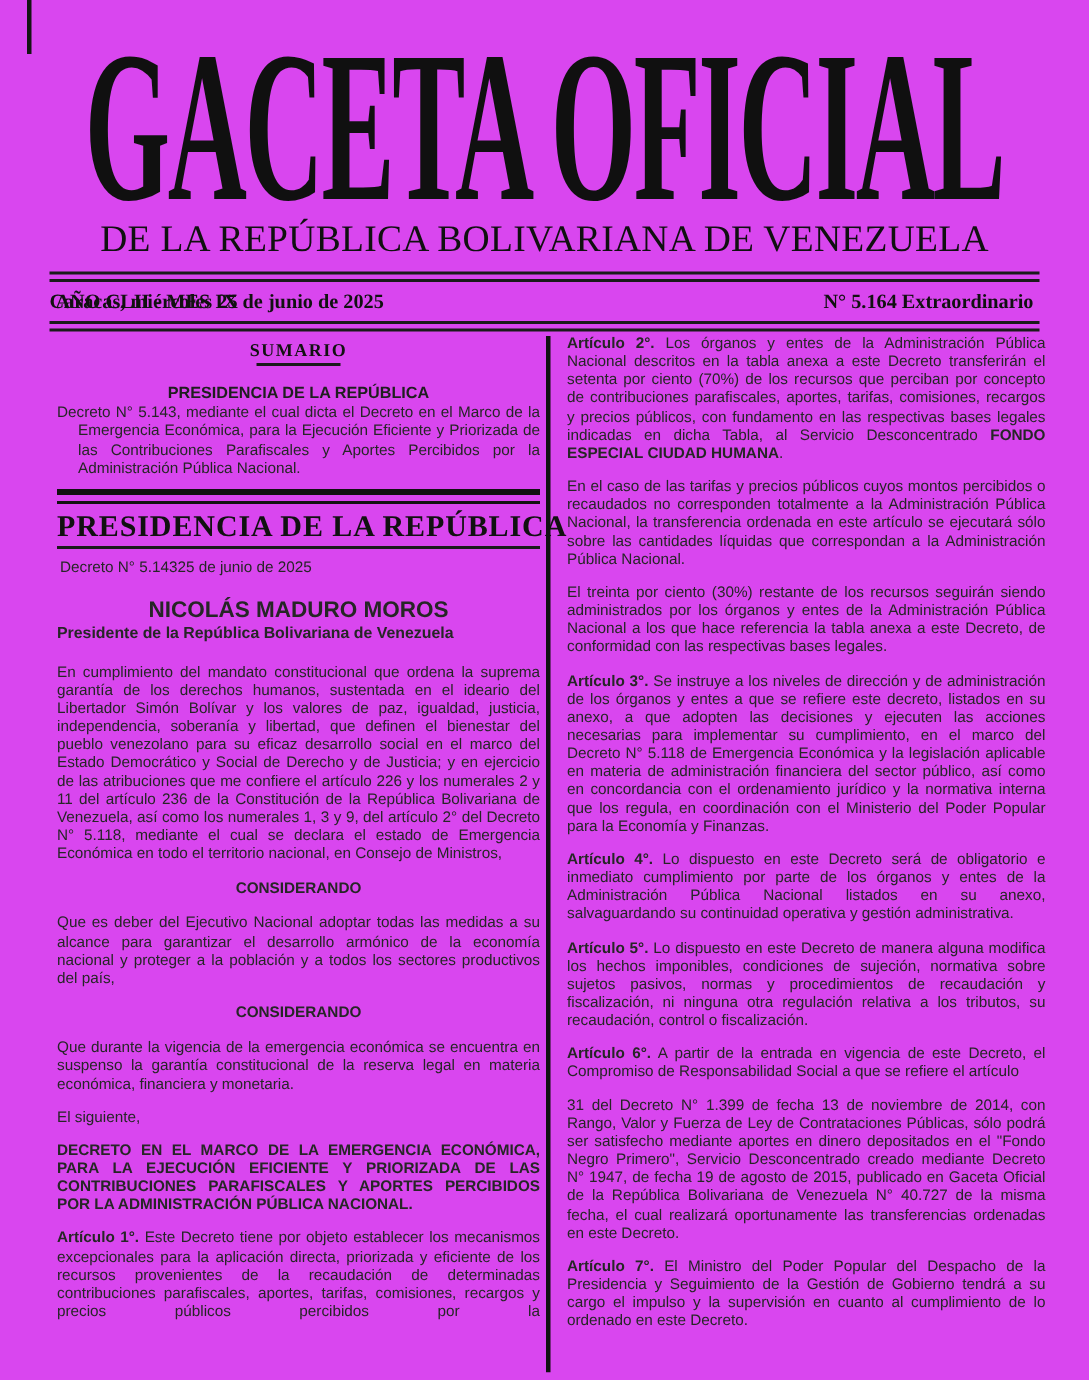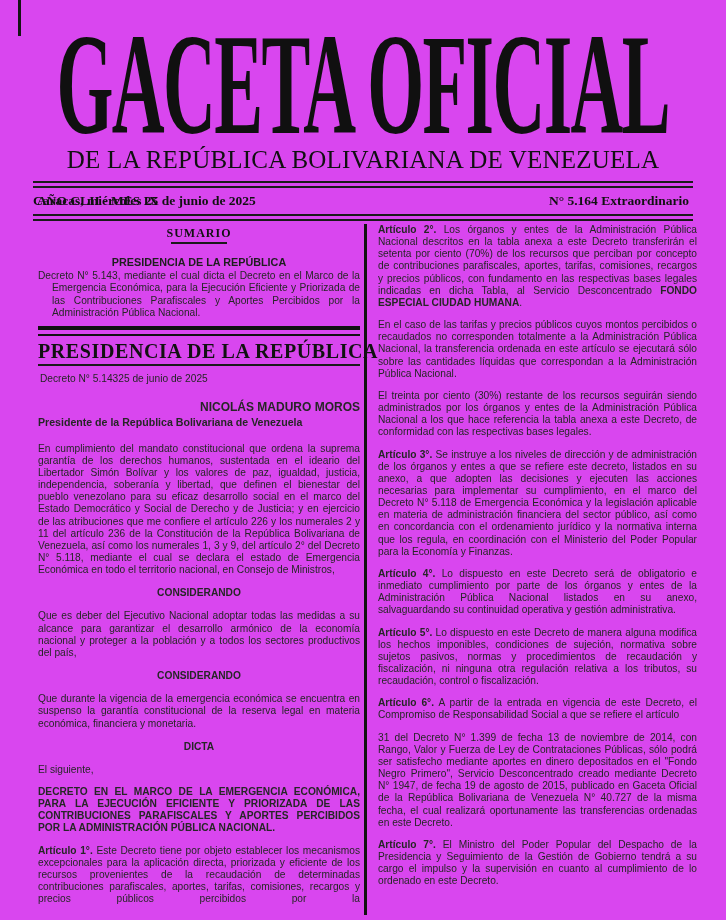--- a/index.html
+++ b/index.html
@@ -61,21 +61,21 @@
     text-align:center;letter-spacing:1px;margin:3px 0 0;color:#111;
   }
   .sumario-underline{width:56px;height:2px;background:#1a1a1a;margin:3px auto 12px;}
   .sumario-section{font-weight:700;font-size:10.8px;text-align:center;margin:0 0 2px;color:#1e1e1e;}
   .sumario-entry{margin:0;padding-left:14px;text-indent:-14px;}
   .section-heading{
     font-family:"Liberation Serif", serif;font-weight:700;font-size:20px;
     text-align:center;letter-spacing:0.6px;margin:9px 0 7px;color:#111;white-space:nowrap;
   }
   .decree-row{display:flex;margin:7px 2px 16px;}
-  .author-name{font-weight:700;text-align:right;margin:0 0 3px;font-size:12px;}
+  .author-name{font-weight:700;text-align:center;margin:0 0 3px;font-size:15px;}
   .author-title{font-weight:700;text-align:left;margin:0 0 14px;font-size:10.6px;}
 
   
   .blk{margin:0 0 10px;}
   .blk.center-bold{text-align:center;font-weight:700;margin:11px 0;}
   .blk.body-bold{font-weight:700;}
   .blk.body-cut{text-align:justify;text-align-last:justify;}
   .b{font-weight:700;}
 </style>
 </head>
@@ -117,21 +117,20 @@
         <span>25 de junio de 2025</span>
       </div>
       <p class="author-name">NICOLÁS MADURO MOROS</p>
       <p class="author-title">Presidente de la República Bolivariana de Venezuela</p>
       <div class="blocks">
           <p class="blk body"><span>En cumplimiento del mandato constitucional que ordena la suprema garantía de los derechos humanos, sustentada en el ideario del Libertador Simón Bolívar y los valores de paz, igualdad, justicia, independencia, soberanía y libertad, que definen el bienestar del pueblo venezolano para su eficaz desarrollo social en el marco del Estado Democrático y Social de Derecho y de Justicia; y en ejercicio de las atribuciones que me confiere el artículo 226 y los numerales 2 y 11 del artículo 236 de la Constitución de la República Bolivariana de Venezuela, así como los numerales 1, 3 y 9, del artículo 2° del Decreto N° 5.118, mediante el cual se declara el estado de Emergencia Económica en todo el territorio nacional, en Consejo de Ministros,</span></p>
           <p class="blk center-bold"><span>CONSIDERANDO</span></p>
           <p class="blk body"><span>Que es deber del Ejecutivo Nacional adoptar todas las medidas a su alcance para garantizar el desarrollo armónico de la economía nacional y proteger a la población y a todos los sectores productivos del país,</span></p>
           <p class="blk center-bold"><span>CONSIDERANDO</span></p>
           <p class="blk body"><span>Que durante la vigencia de la emergencia económica se encuentra en suspenso la garantía constitucional de la reserva legal en materia económica, financiera y monetaria.</span></p>
-          <p class="blk center-bold"><span>DICTA</span></p>
           <p class="blk body"><span>El siguiente,</span></p>
           <p class="blk body-bold"><span>DECRETO EN EL MARCO DE LA EMERGENCIA ECONÓMICA, PARA LA EJECUCIÓN EFICIENTE Y PRIORIZADA DE LAS CONTRIBUCIONES PARAFISCALES Y APORTES PERCIBIDOS POR LA ADMINISTRACIÓN PÚBLICA NACIONAL.</span></p>
           <p class="blk body-cut"><span class="b">Artículo 1°.</span><span> Este Decreto tiene por objeto establecer los mecanismos excepcionales para la aplicación directa, priorizada y eficiente de los recursos provenientes de la recaudación de determinadas contribuciones parafiscales, aportes, tarifas, comisiones, recargos y precios públicos percibidos por la</span></p>
         </div>
     </section>
 
     <div class="col-divider"></div>
 
     <section class="col right">
       <div class="blocks">

